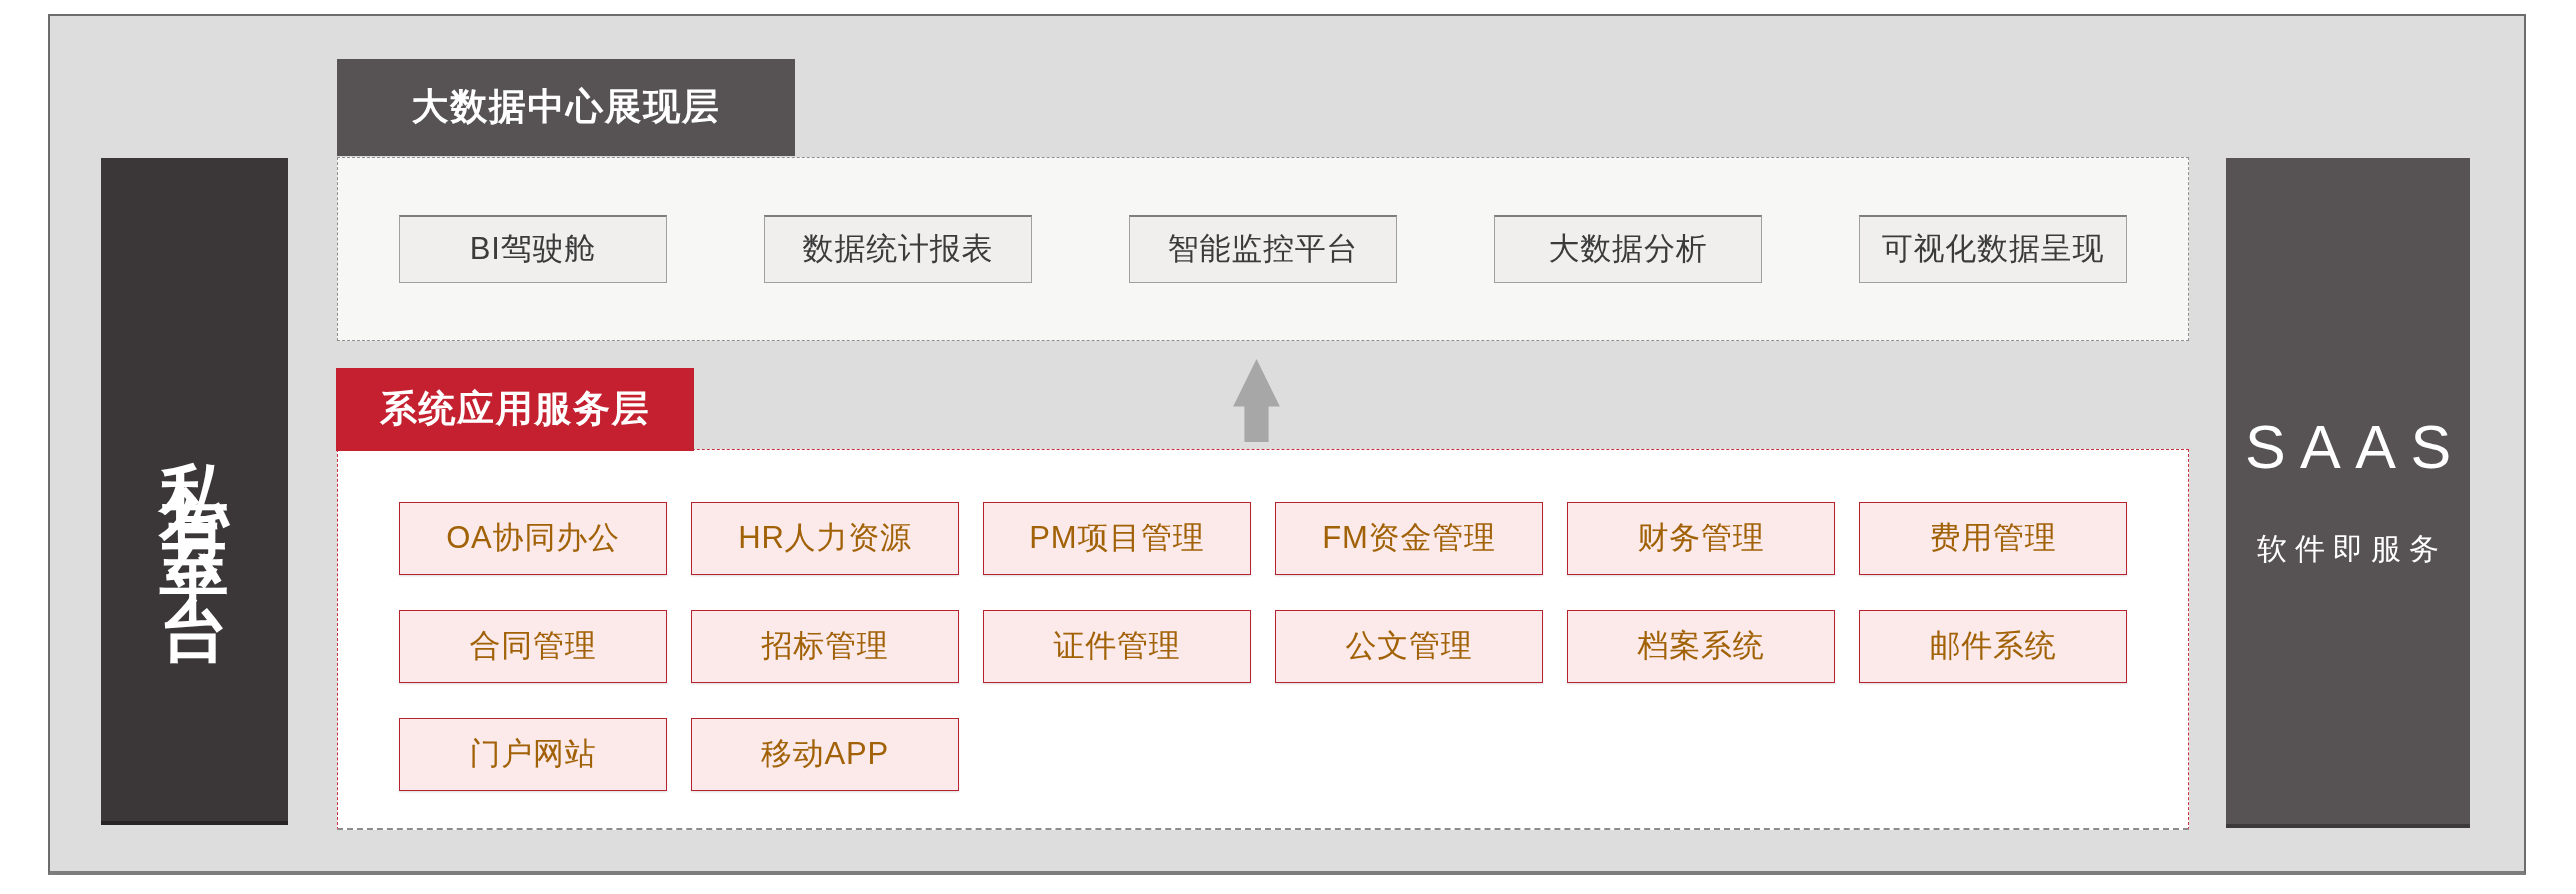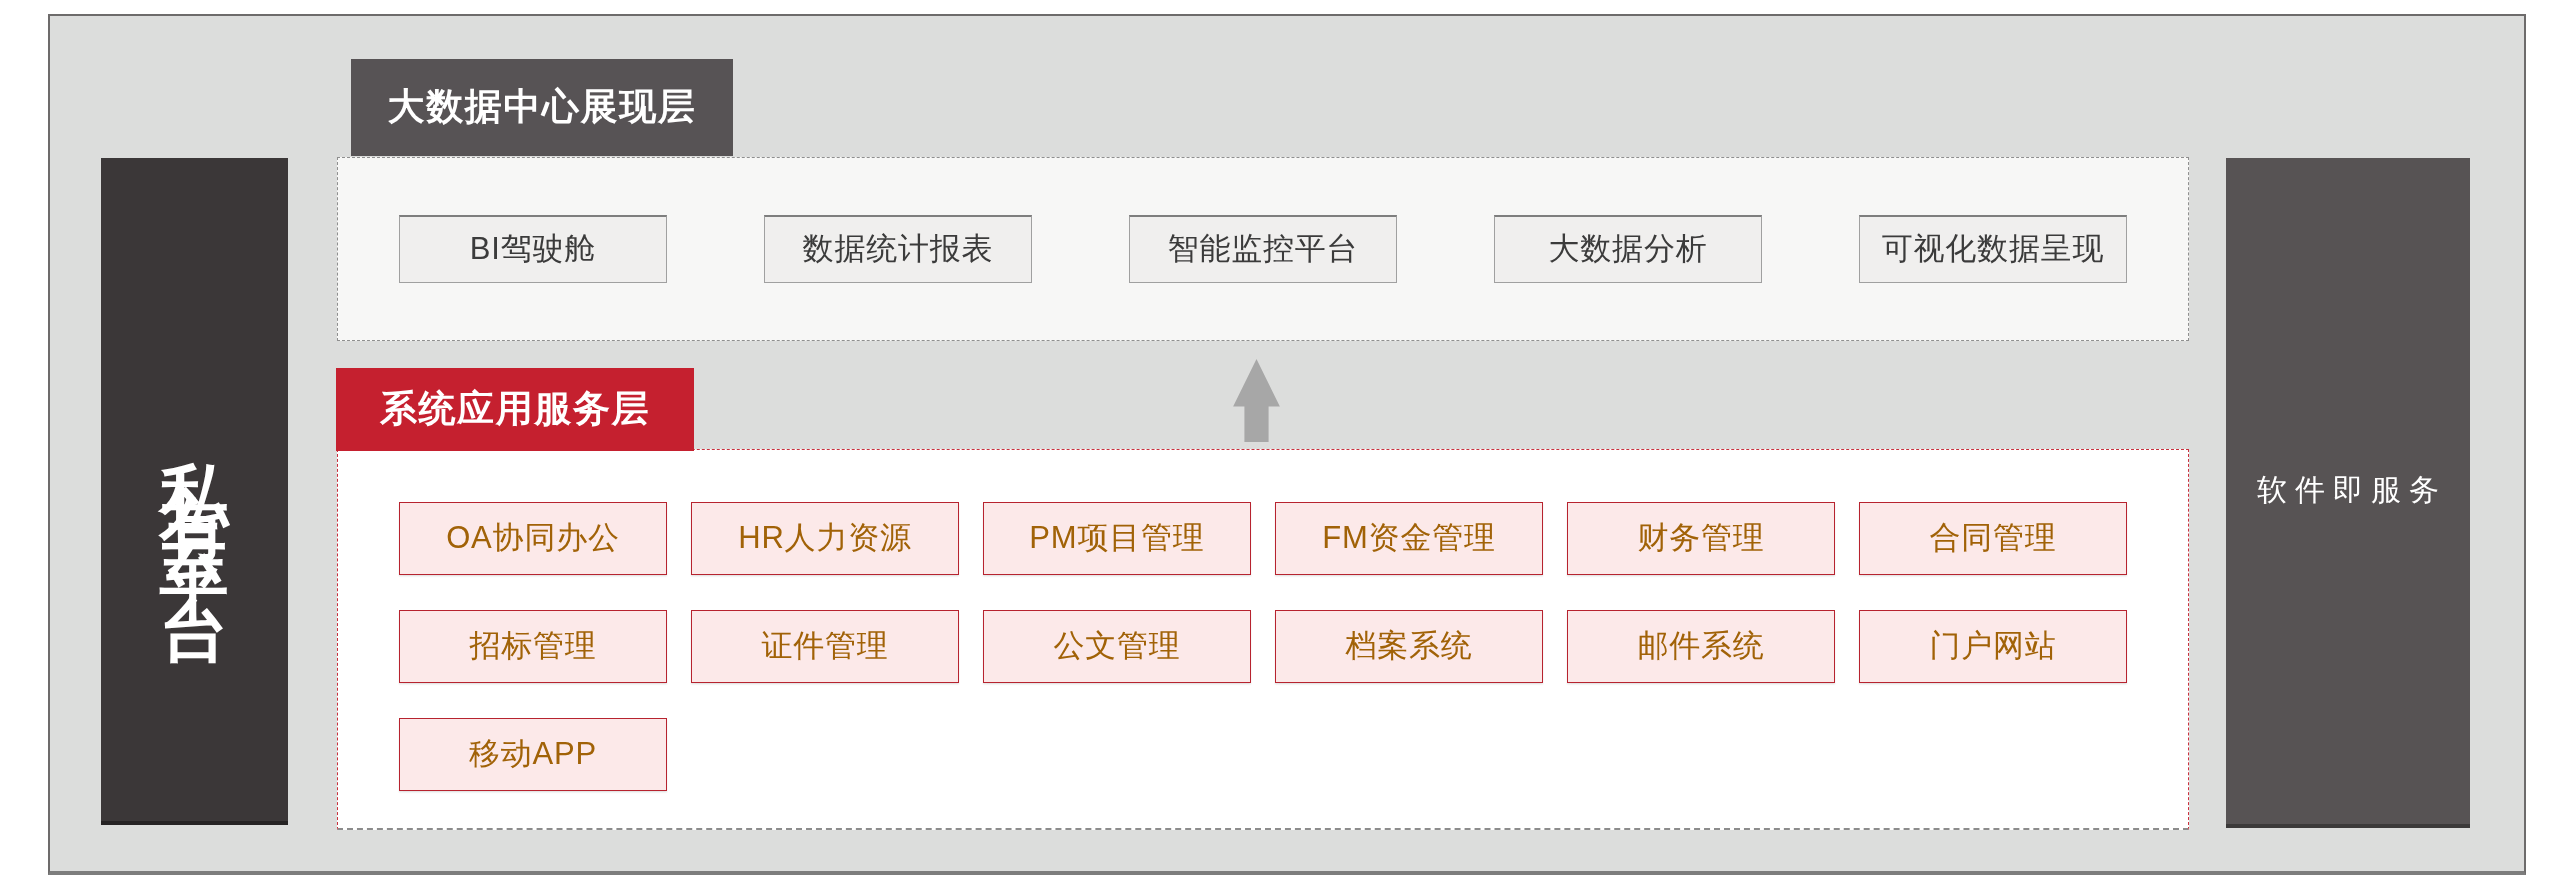--- a/index.html
+++ b/index.html
@@ -34,21 +34,21 @@
     flex-direction:column;gap:47px;
   }
   .saas-title{color:#fff;font-size:61px;font-weight:500;letter-spacing:14.5px;margin-left:14.5px;}
   .saas-sub{color:#fff;font-size:30px;font-weight:400;letter-spacing:8px;margin-left:8px;}
   
   .layer-header{
     position:absolute;display:flex;align-items:center;justify-content:center;
     color:#ffffff;font-weight:700;font-size:37px;letter-spacing:1.6px;
     box-sizing:border-box;z-index:3;
   }
-  .header-dark{left:301px;top:43px;width:382px;height:97px;background:#575355;}
+  .header-dark{left:287px;top:43px;width:458px;height:97px;background:#575355;}
   .header-red{left:286px;top:352px;width:358px;height:83px;background:#c5202f;text-align:right;}
   
   .dashed-box{position:absolute;box-sizing:border-box;z-index:1;}
   .top-box{
     left:287px;top:141px;width:1852px;height:184px;
     background:#f7f7f6;border:1.6px dashed #8f8f8f;
     display:flex;align-items:center;justify-content:space-between;
     padding:4px 61px;
   }
   .app-box{
@@ -140,20 +140,23 @@
       </div>
 
       <div class="pink-box">
         <span>FM资金管理</span>
       </div>
 
       <div class="pink-box">
         <span>财务管理</span>
       </div>
 
+      <div class="pink-box">
+        <span>费用管理</span>
+      </div>
 
       <div class="pink-box">
         <span>合同管理</span>
       </div>
 
 
       <div class="pink-box">
         <span>招标管理</span>
       </div>
 
@@ -176,17 +179,18 @@
       <div class="pink-box">
         <span>门户网站</span>
       </div>
 
       <div class="pink-box">
         <span>移动APP</span>
       </div>
     </div>
 
   <div class="bar right-bar">
+    <div class="saas-title">SAAS</div>
     <div class="saas-sub">软件即服务</div>
   </div>
 
 </div>
 
 
 </body></html>

